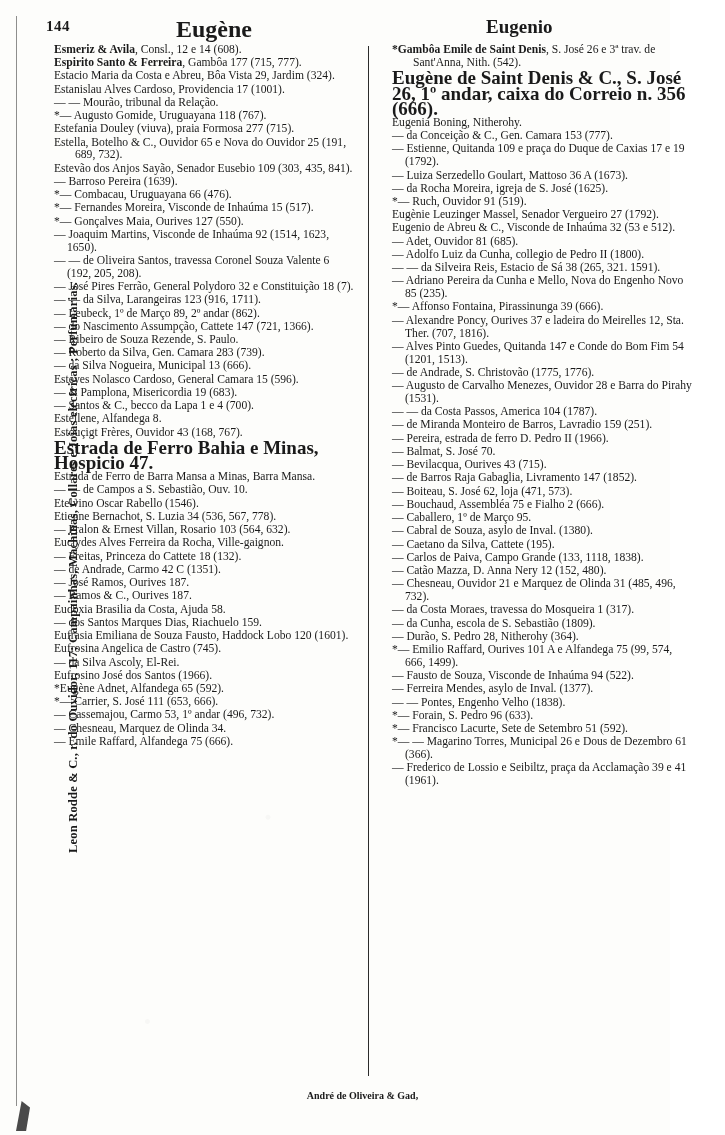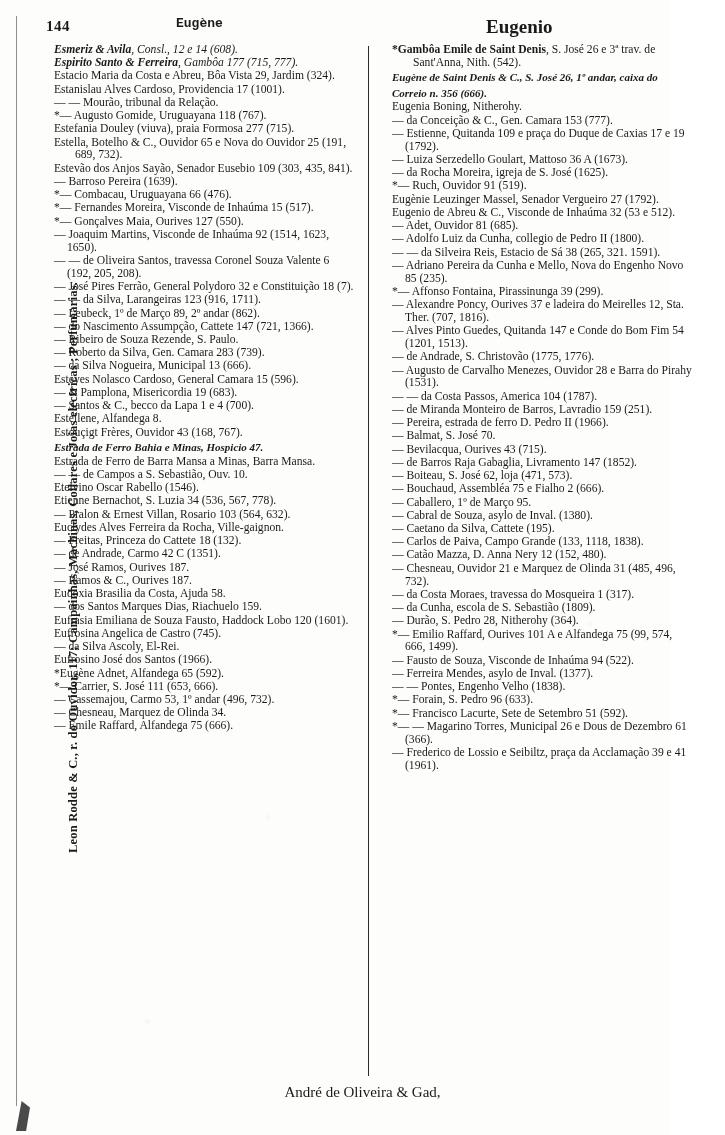--- a/index.html
+++ b/index.html
@@ -46,23 +46,23 @@
   .folio {
     position: absolute;
     left: 0; top: 0;
     font-size: 15px;
     font-weight: bold;
     letter-spacing: 0.5px;
   }
   .hdr-left {
     position: absolute;
     left: 130px; top: -2px;
-    font-size: 13px;
-    font-weight: bold;
-    font-family: Liberation Mono, monospace;
+    font-size: 24px;
+    font-weight: bold;
+    font-family: Liberation Serif, serif;
   }
   .hdr-right {
     position: absolute;
     left: 440px; top: -2px;
     font-size: 19px;
     font-weight: bold;
   }
   
   .side-ad {
     position: absolute;
@@ -106,45 +106,44 @@
     margin: 0 0 0.4px 0;
     padding: 0;
     text-indent: -13px;
     padding-left: 21px;
     font-size: 11.6px;
     line-height: 12.85px;
   }
   .entry.flush {
     text-indent: 0;
     padding-left: 8px;
-    font-style: italic;
   }
   .entry.dash {
     text-indent: -13px;
     padding-left: 21px;
   }
   .entry.hang2 {
     text-indent: -21px;
     padding-left: 29px;
   }
   .bold { font-weight: bold; }
   .big {
-    font-size: 11px;
+    font-size: 19px;
     font-weight: bold;
     line-height: 15.5px;
   }
   
   .footer {
     position: absolute;
     bottom: 34px;
     left: 0;
     width: 725px;
     text-align: center;
-    font-size: 15px;
-    font-weight: normal;
+    font-size: 10px;
+    font-weight: bold;
   }
   .corner-mark {
     position: absolute;
     left: 12px;
     bottom: 0px;
     width: 26px;
     height: 42px;
   }
   .corner-mark:before {
     content: "";
@@ -241,21 +240,21 @@
         <p class="entry dash">— Estienne, Quitanda 109 e praça do Duque de Caxias 17 e 19 (1792).</p>
         <p class="entry dash">— Luiza Serzedello Goulart, Mattoso 36 A (1673).</p>
         <p class="entry dash">— da Rocha Moreira, igreja de S. José (1625).</p>
         <p class="entry dash">*— Ruch, Ouvidor 91 (519).</p>
         <p class="entry hang2">Eugènie Leuzinger Massel, Senador Vergueiro 27 (1792).</p>
         <p class="entry hang2">Eugenio de Abreu &amp; C., Visconde de Inhaúma 32 (53 e 512).</p>
         <p class="entry dash">— Adet, Ouvidor 81 (685).</p>
         <p class="entry dash">— Adolfo Luiz da Cunha, collegio de Pedro II (1800).</p>
         <p class="entry dash">— — da Silveira Reis, Estacio de Sá 38 (265, 321. 1591).</p>
         <p class="entry dash">— Adriano Pereira da Cunha e Mello, Nova do Engenho Novo 85 (235).</p>
-        <p class="entry dash">*— Affonso Fontaina, Pirassinunga 39 (299).</p>
+        <p class="entry dash">*— Affonso Fontaina, Pirassinunga 39 (666).</p>
         <p class="entry dash">— Alexandre Poncy, Ourives 37 e ladeira do Meirelles 12, Sta. Ther. (707, 1816).</p>
         <p class="entry dash">— Alves Pinto Guedes, Quitanda 147 e Conde do Bom Fim 54 (1201, 1513).</p>
         <p class="entry dash">— de Andrade, S. Christovão (1775, 1776).</p>
         <p class="entry dash">— Augusto de Carvalho Menezes, Ouvidor 28 e Barra do Pirahy (1531).</p>
         <p class="entry dash">— — da Costa Passos, America 104 (1787).</p>
         <p class="entry dash">— de Miranda Monteiro de Barros, Lavradio 159 (251).</p>
         <p class="entry dash">— Pereira, estrada de ferro D. Pedro II (1966).</p>
         <p class="entry dash">— Balmat, S. José 70.</p>
         <p class="entry dash">— Bevilacqua, Ourives 43 (715).</p>
         <p class="entry dash">— de Barros Raja Gabaglia, Livramento 147 (1852).</p>

